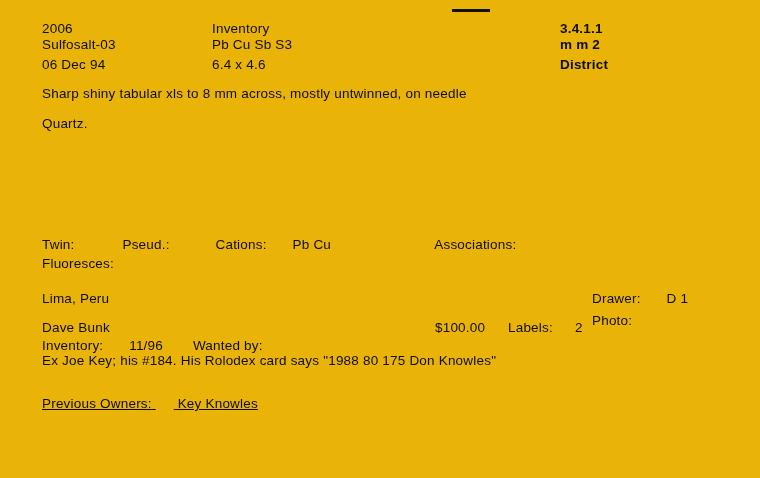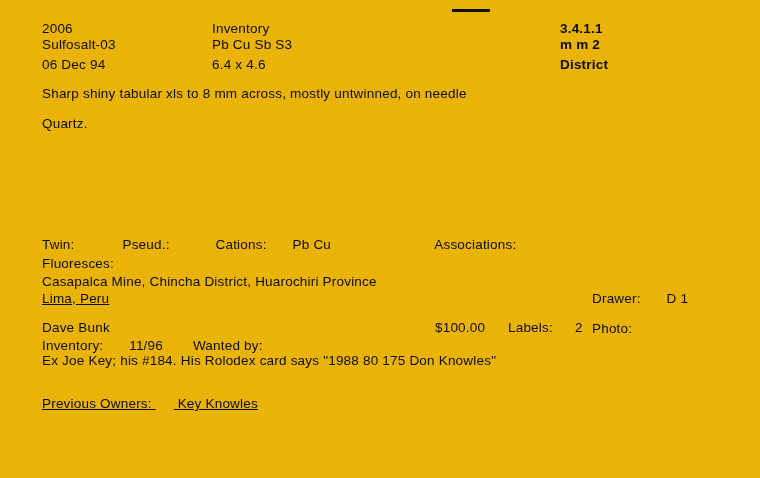--- a/index.html
+++ b/index.html
@@ -48,28 +48,28 @@
   .desc1 { left: 42px; top: 86px; }
   .desc2 { left: 42px; top: 116px; }
 
   .twin-row { left: 42px; top: 237px; }
   .twin-row span.gap-pseud { display: inline-block; width: 40px; }
   .twin-row span.gap-cat { display: inline-block; width: 38px; }
   .twin-row span.gap-assoc { display: inline-block; width: 96px; }
 
   .fluor { left: 42px; top: 256px; }
   .locality1 { left: 42px; top: 274px; }
-  .locality2 { left: 42px; top: 291px; text-decoration: underline; }
+  .locality2 { left: 42px; top: 291px; }
   .drawer { left: 592px; top: 291px; }
 
   .owner { left: 42px; top: 320px; }
   .price { left: 435px; top: 320px; }
   .labels { left: 508px; top: 320px; }
   .labels .count { display: inline-block; width: 44px; text-align: center; }
-  .photo { left: 592px; top: 321px; }
+  .photo { left: 592px; top: 313px; }
 
   .inventory { left: 42px; top: 338px; }
   .inventory .gap-wanted { display: inline-block; width: 22px; }
   .note { left: 42px; top: 353px; }
 
   .prev-owners { left: 42px; top: 396px; text-decoration: underline; }
   .prev-owners .gap-names { display: inline-block; width: 18px; }
   .shown-at { left: 42px; top: 414px; }
   .shown-at .gap-shows { display: inline-block; width: 10px; }
 
@@ -104,21 +104,20 @@
     <span class="gap-cat"></span>
     <span>Cations:</span>
     <span class="inline-gap"></span>
     <span>Pb  Cu</span>
     <span class="gap-assoc"></span>
     <span>Associations:</span>
   </div>
 
   <div class="row fluor">Fluoresces:</div>
 
-  <div class="row locality1">Casapalca Mine, Chincha District, Huarochiri Province</div>
   <div class="row locality2">Lima,  Peru</div>
 
   <div class="row drawer">
     <span>Drawer:</span>
     <span class="inline-gap"></span>
     <span>D 1</span>
   </div>
 
   <div class="row owner">Dave Bunk</div>
   <div class="row price">$100.00</div>

